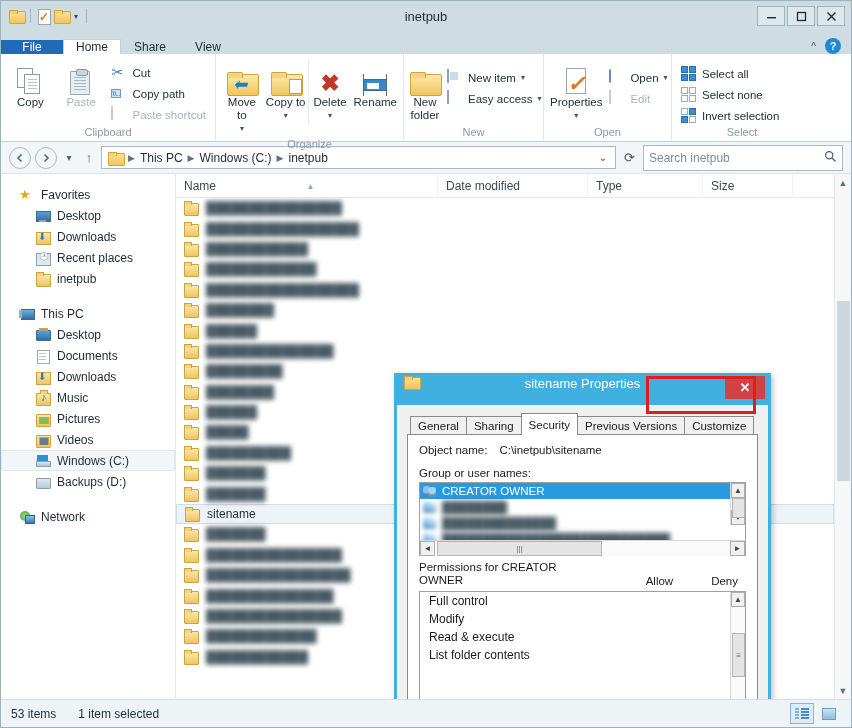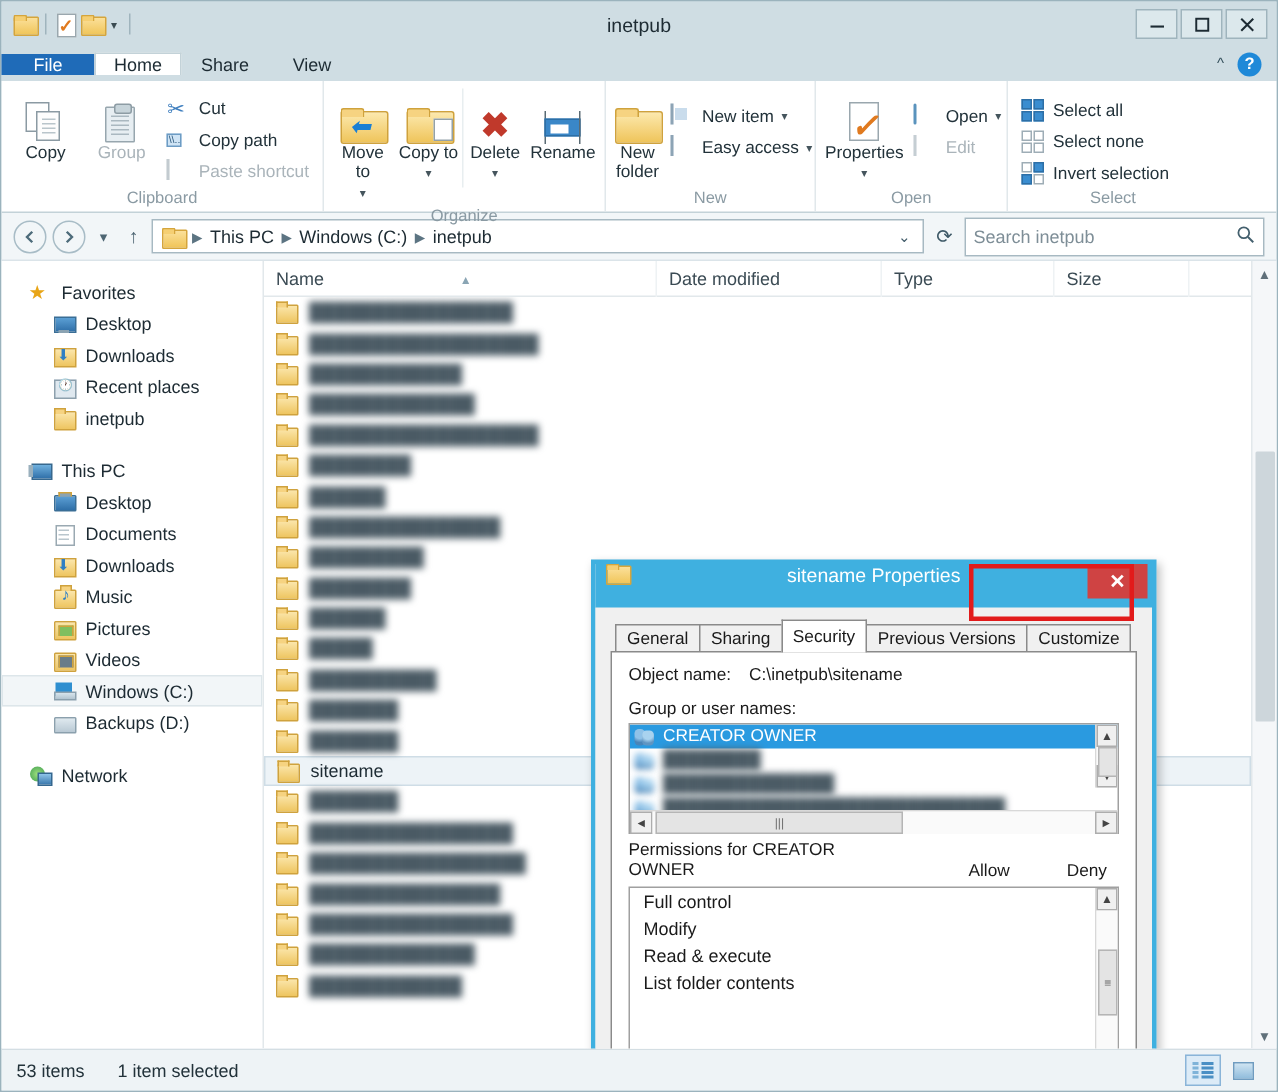--- a/index.html
+++ b/index.html
@@ -66,21 +66,21 @@
     position: relative; z-index: 2;
   }
   .wc {
     width: 28px; height: 20px; border: 1px solid #9fb4bd;
     background: #dce8ec; color: #1d2b33; font-size: 11px;
     display: flex; align-items: center; justify-content: center;
   }
 
   
   .tabrow {
-    height: 23px; display: flex; align-items: center;
+    height: 23px; display: flex; align-items: flex-end;
     background: #cfdde3; flex: none; position: relative;
   }
   .tab-file {
     width: 62px; background: #1f6bb8; color: #fff;
     display: flex; align-items: center; justify-content: center;
     font-size: 12px;
   }
   .tab {
     min-width: 58px; padding: 0 12px;
     display: flex; align-items: center; justify-content: center;
@@ -552,21 +552,21 @@
             </span>
           <span>Copy</span>
         </div>
         <div class="bigbtn dim">
           <span class="bigicon">
               <span class="ic-paste">
                 <i class="clip"></i>
                 <i class="lines"></i>
               </span>
             </span>
-          <span>Group</span>
+          <span>Paste</span>
         </div>
         <div class="smallcol">
           <div class="smallbtn">
             <span class="si"><span class="ic-scissors">✂</span></span>
             <span>Cut</span>
           </div>
           <div class="smallbtn">
             <span class="si"><span class="ic-copypath">\\..</span></span>
             <span>Copy path</span>
           </div>

